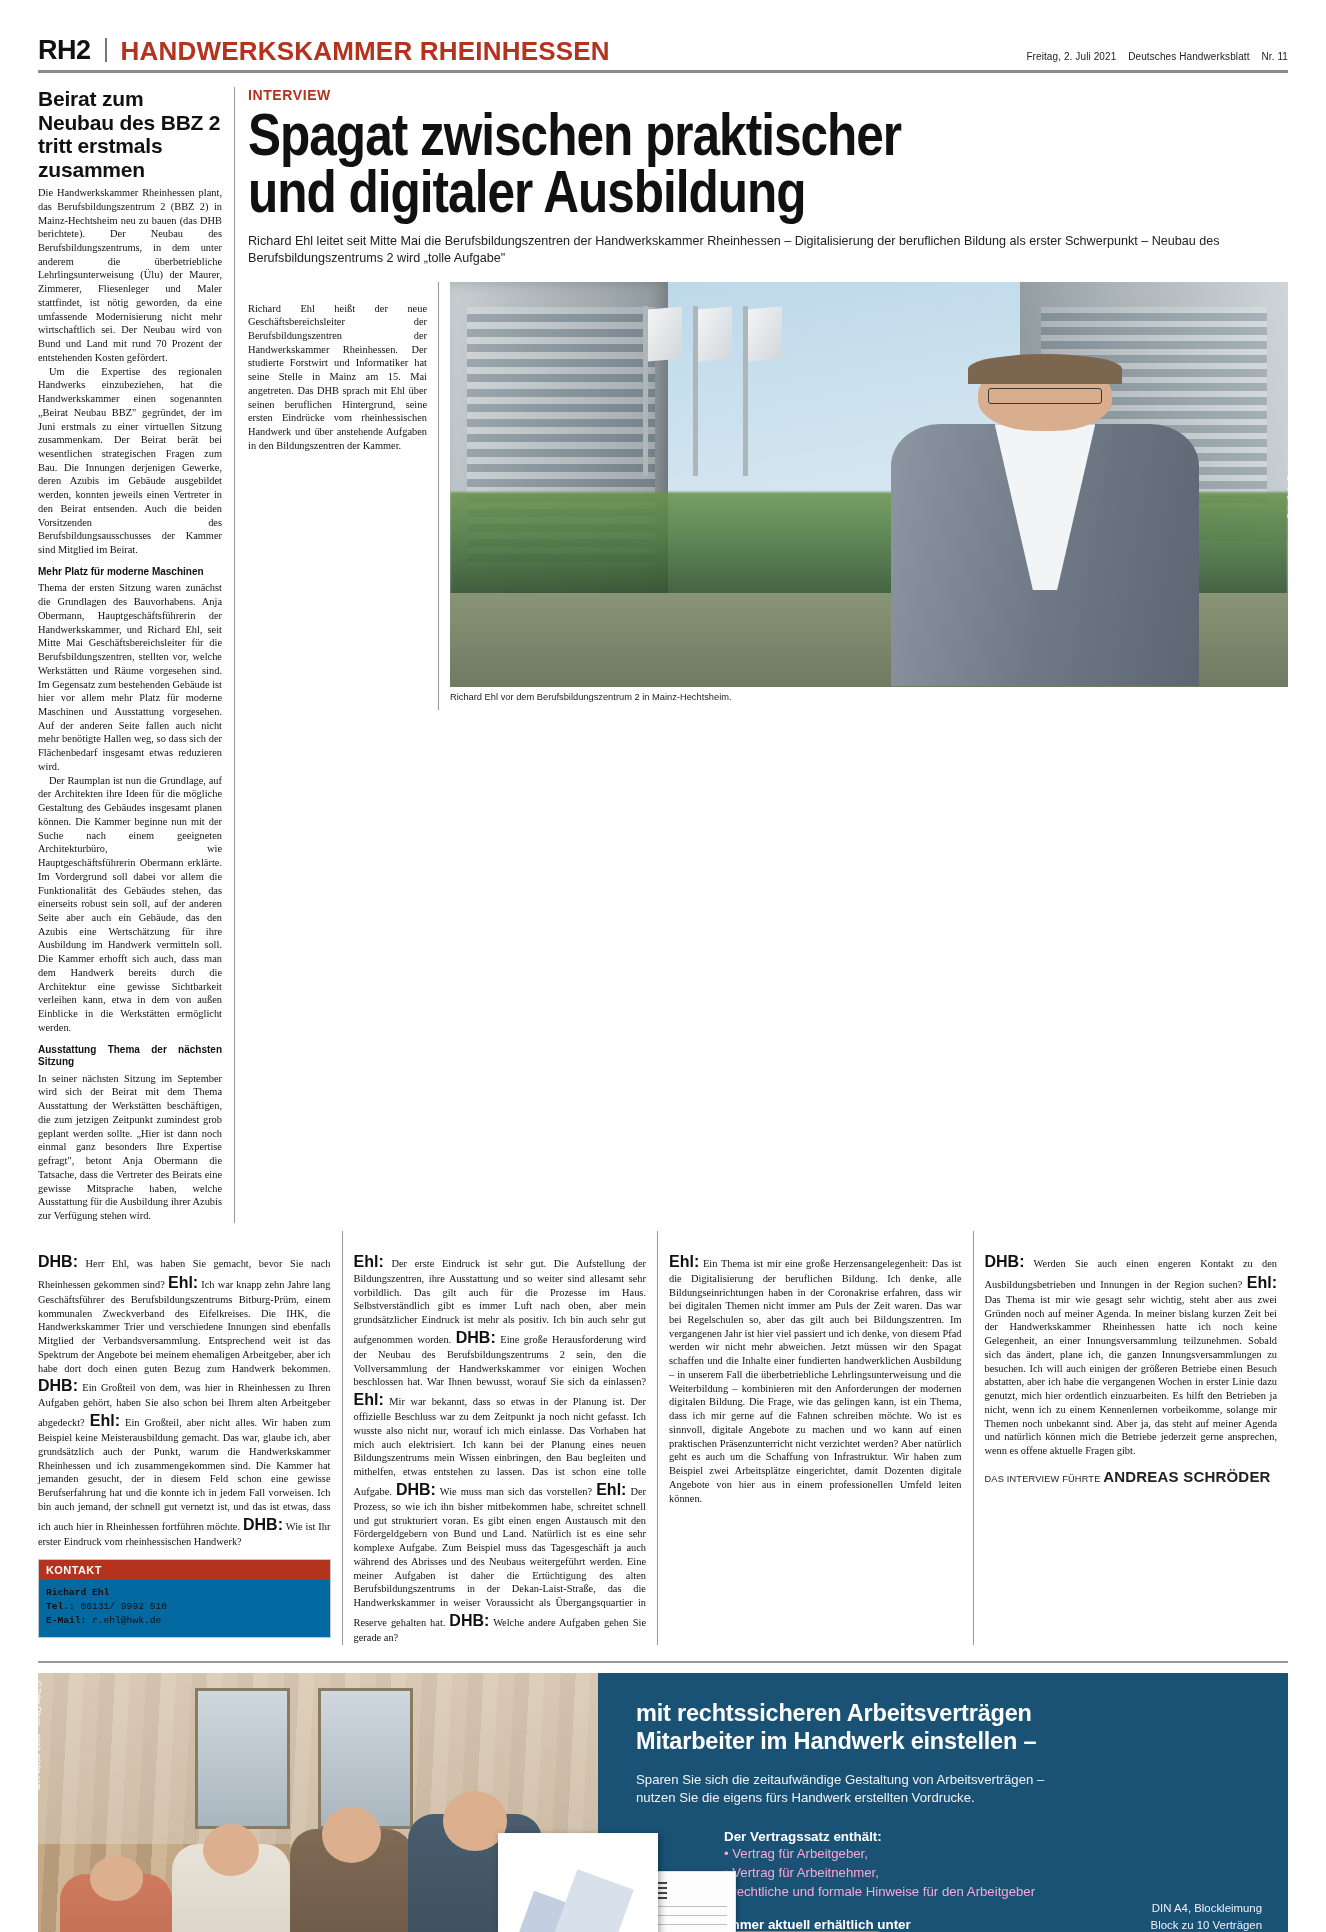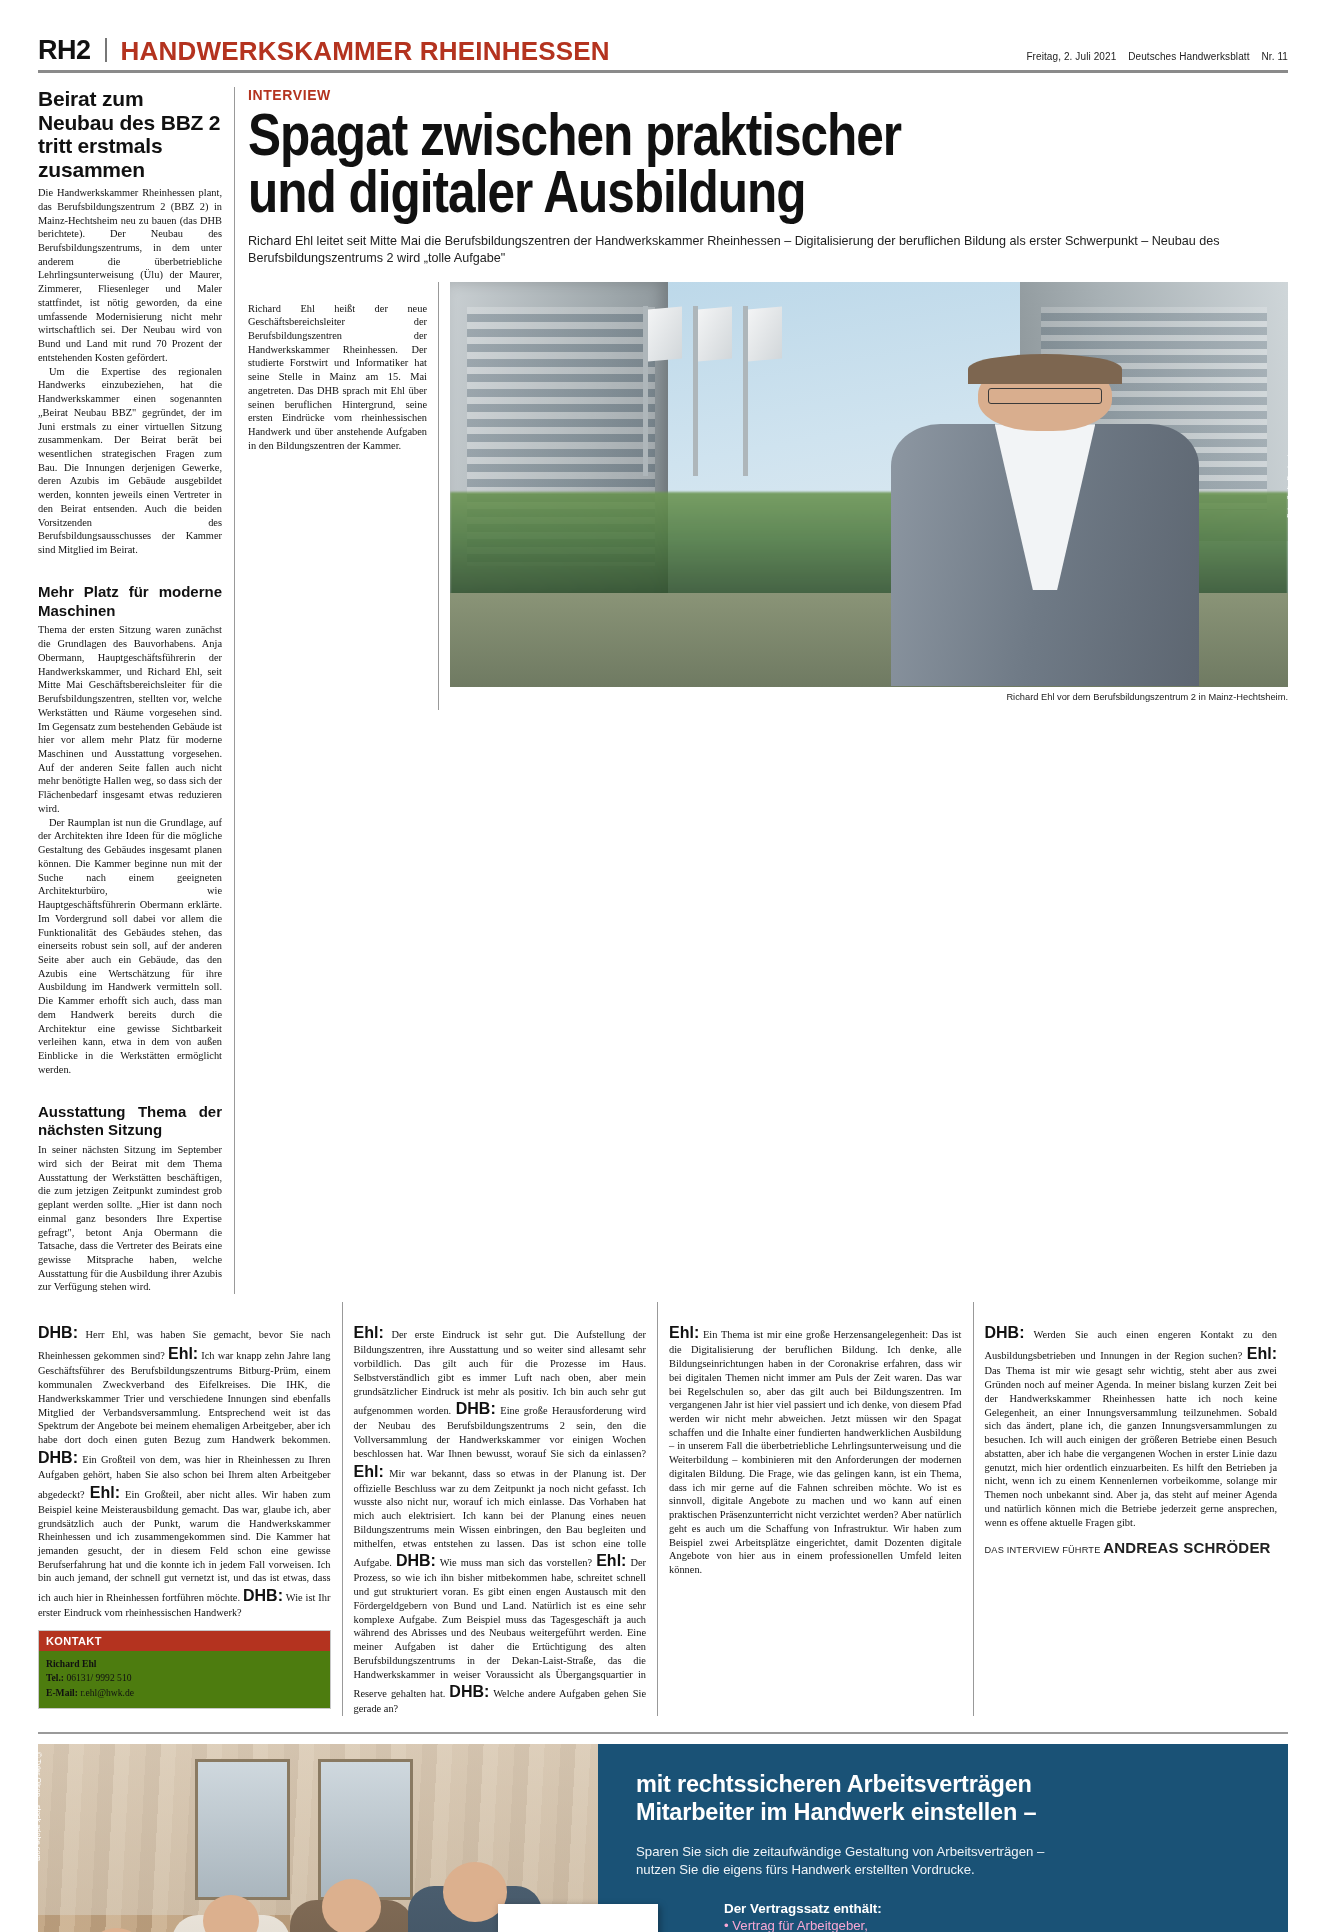--- a/index.html
+++ b/index.html
@@ -30,22 +30,22 @@
   .divider-v { width: 1px; background: #999; flex: 0 0 1px; margin-right: 13px; }
   .col-main { flex: 1 1 auto; }
 
   
   .left-head { font-family: "Liberation Sans", sans-serif; font-weight: bold; font-size: 21px;
                line-height: 1.12; color: #111; margin-bottom: 5px; letter-spacing: -0.2px; }
   .body-txt { font-family: "Liberation Serif", serif; font-size: 10.4px; line-height: 1.32;
               text-align: justify; hyphens: auto; color: #111; }
   .body-txt p { text-indent: 11px; }
   .body-txt p.first { text-indent: 0; }
-  .sub-head { font-family: "Liberation Sans", sans-serif; font-weight: bold; font-size: 15px;
-              margin: 26px 0 3px; color: #111; line-height: 1.25; }
+  .sub-head { font-family: "Liberation Sans", sans-serif; font-weight: bold; font-size: 10px;
+              margin: 9px 0 3px; color: #111; line-height: 1.25; }
 
   
   .kicker { font-family: "Liberation Sans", sans-serif; font-weight: bold; font-size: 14px;
             color: #b4331f; letter-spacing: 0.6px; margin-bottom: 4px; }
   .headline { font-family: "Liberation Sans", sans-serif; font-weight: bold;
               font-size: 59px; line-height: 0.96; color: #111;
               transform: scaleX(0.84); transform-origin: left center;
               letter-spacing: -1.2px; white-space: nowrap; }
   .headline .ln2 { display: block; }
   .lead { font-family: "Liberation Sans", sans-serif; font-size: 12.6px; line-height: 1.36;
@@ -87,36 +87,36 @@
               border:1.6px solid #3a3a3a; border-radius:3px; }
   .ph-body { position:absolute; left:4%; top:21%; width:92%; height:79%;
              background: linear-gradient(100deg,#8d97a2,#6f7a86 50%, #5d6671);
              border-radius: 16% 16% 0 0; }
   .ph-shirt { position:absolute; left:35%; top:21%; width:30%; height:50%;
               background:#f2f4f6; clip-path: polygon(0 0,100% 0,62% 100%,38% 100%); }
   .ph-credit { position:absolute; right:2px; top:50%; transform: rotate(-90deg) translateX(50%);
                transform-origin: right top; font-family:"Liberation Sans",sans-serif;
                font-size:6.5px; color:#fff; white-space:nowrap; letter-spacing:.2px; }
   .photo-cap { font-family:"Liberation Sans",sans-serif; font-size:9.3px; color:#222;
-               margin-top: 5px; padding-bottom: 8px; text-align: right; }
+               margin-top: 5px; padding-bottom: 8px; }
 
   
   .iv-cols { display: flex; margin-top: 8px; }
   .iv-c { flex: 1 1 0; padding: 0 11px; border-left: 1px solid #999; }
   .iv-c:first-child { padding-left: 0; border-left: none; }
   .qa { font-family:"Liberation Serif",serif; font-size: 10.4px; line-height: 1.32;
         text-align: justify; hyphens: auto; color:#111;margin-top:20px; }
   .qa b { font-family:"Liberation Sans",sans-serif; font-size: 16px; font-weight: bold; }
 
   
   .kontakt { margin-top: 10px; border: 1px solid #c8c8c8; }
   .kontakt-hd { background:#b4331f; color:#fff; font-family:"Liberation Sans",sans-serif;
                 font-weight:bold; font-size:11px; letter-spacing:.4px; padding: 4px 7px; }
-  .kontakt-bd { background:#4d7c0f; padding: 6px 7px 8px;
-                font-family:Liberation Serif, serif; font-size:9.6px; line-height:1.5; color:#111; }
+  .kontakt-bd { background:#0369a1; padding: 6px 7px 8px;
+                font-family:Liberation Mono, monospace; font-size:9.6px; line-height:1.5; color:#111; }
   .kontakt-bd .nm { font-weight: bold; }
   .kontakt-bd .lb { font-weight: bold; }
 
   .byline { font-family:"Liberation Sans",sans-serif; font-size:9.2px; color:#222;
             margin-top: 10px; letter-spacing:.2px; }
   .byline b { font-size: 15px; }
 
   
   .ad-sep { height: 2px; background:#9a9a9a; margin: 16px 0 10px; }
   .ad { display:flex; height: 372px; position: relative; }

